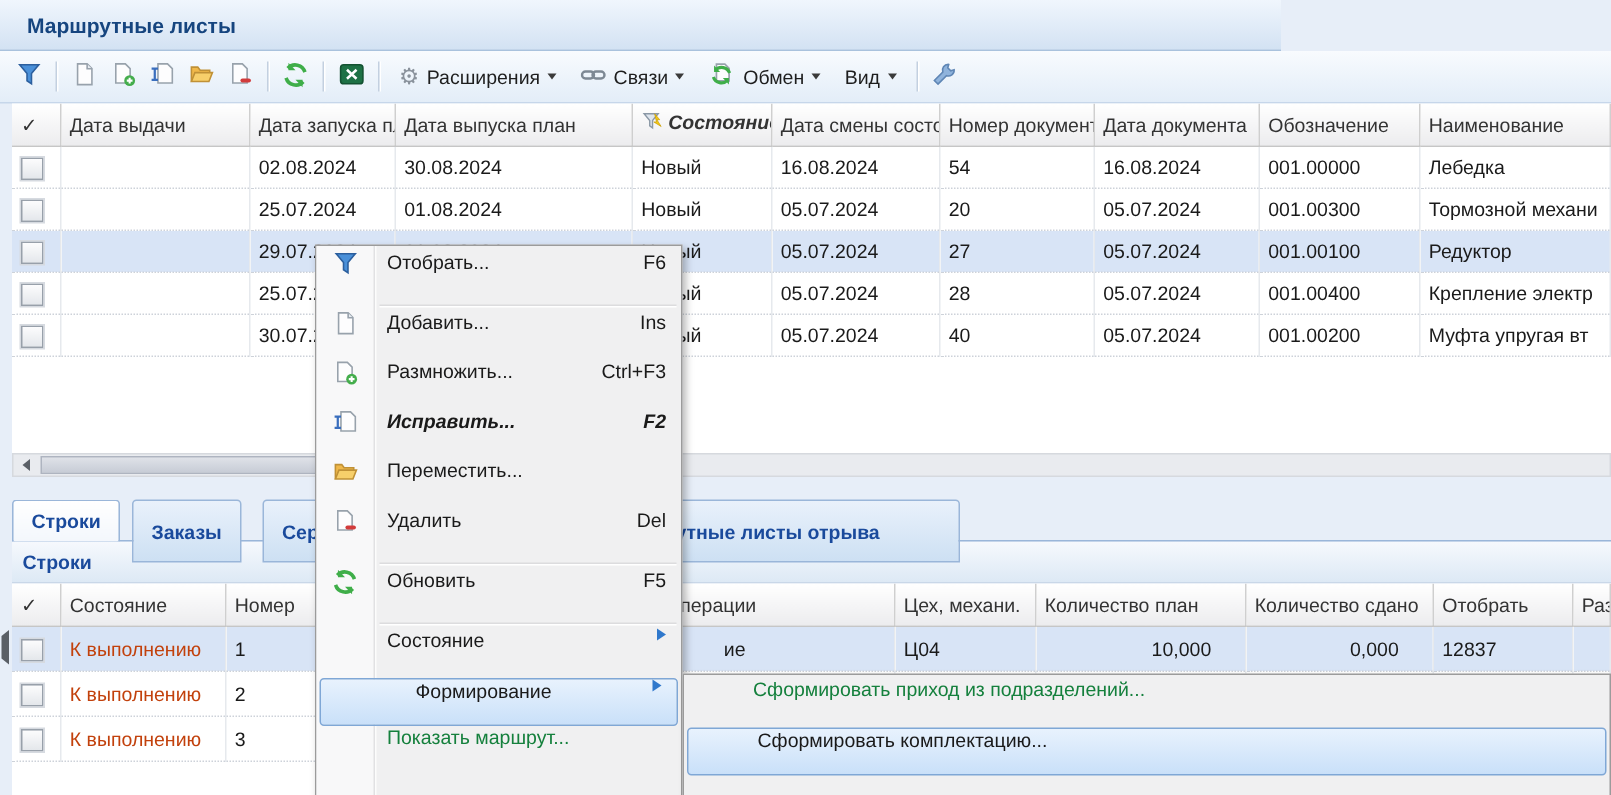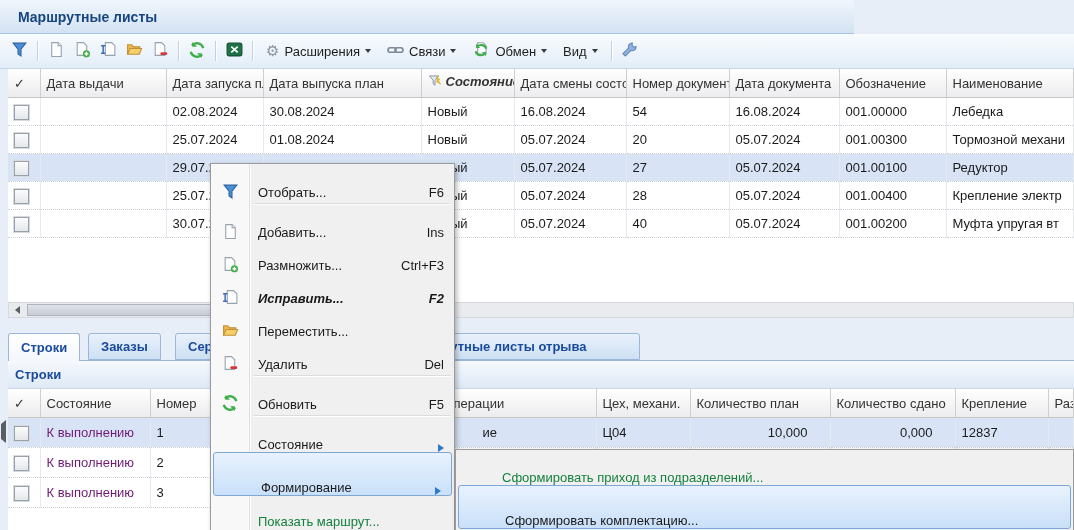--- a/index.html
+++ b/index.html
@@ -27,54 +27,54 @@
   table.grid th{background:linear-gradient(#ffffff,#ececee);border-right:1px solid #cfcfcf;border-bottom:1px solid #c6c6c6;
        font-weight:normal;text-align:left;padding:0 6px;height:28px;color:#333;overflow:hidden;white-space:nowrap;}
   table.grid td{border-right:1px solid #e6e9ed;border-bottom:1px dotted #cdd2d9;padding:0 6px;height:27px;
        overflow:hidden;white-space:nowrap;background:#fff;}
   table.grid2 td{height:29px;}
   tr.sel td{background:#d8e4f6;}
   td.focus{background:#bcd2ef;}
   .cb{display:inline-block;width:13px;height:13px;border:1px solid #98a0aa;outline:1px solid #d6dae0;
       background:linear-gradient(#fcfcfd,#e4e7eb);vertical-align:middle;}
   .state-head{font-weight:bold;font-style:italic;color:#333;}
-  .state-val{color:#701a75;}
+  .state-val{color:#c2410c;}
   .num{text-align:right;padding-right:22px !important;}
   .op-frag{padding-left:136px !important;}
 
   
   .hscroll{left:8px;top:302px;width:1066px;height:16px;background:#e9ebef;border:1px solid #d6d9de;box-sizing:border-box;}
   .sb-btn{position:absolute;left:1px;top:1px;width:15px;height:12px;display:flex;align-items:center;justify-content:center;}
   .tri-left{width:0;height:0;border-top:4px solid transparent;border-bottom:4px solid transparent;border-right:5px solid #5a5f66;}
   .sb-thumb{position:absolute;left:18px;top:1px;width:424px;height:12px;background:linear-gradient(#dfe2e8,#c7ccd6);
             border:1px solid #aeb4c0;box-sizing:border-box;}
   .mini-arrow{left:1px;top:424px;}
 
   
   .tabline{left:8px;top:360px;width:1066px;height:1px;background:#9ab6d9;z-index:1;}
-  .tab{position:absolute;top:333px;height:27px;display:flex;align-items:center;padding:0 12px;
+  .tab{position:absolute;top:333px;height:42px;display:flex;align-items:center;padding:0 12px;
        background:linear-gradient(#e9f1fb,#cde0f3);border:1px solid #9ab6d9;border-radius:3px 3px 0 0;
        color:#1a4a9c;font-weight:bold;box-sizing:border-box;z-index:1;}
   .tab.active{background:linear-gradient(#ffffff,#f3f7fc);height:28px;border-bottom:none;z-index:2;}
   .tab4{left:352px;width:288px;justify-content:center;}
   .sectionhead{left:8px;top:361px;width:1066px;height:28px;background:linear-gradient(#f6f9fd,#dde9f5);
        border-bottom:1px solid #c9d7e8;color:#1a4a9c;font-weight:bold;line-height:27px;box-sizing:border-box;padding-left:7px;}
 
   
   .menu{left:210px;top:163px;width:245px;height:380px;background:#f0f0f1;border:1px solid #9b9b9b;
         box-shadow:2px 2px 5px rgba(0,0,0,.28);z-index:10;box-sizing:border-box;padding-top:3px;}
   .menu .gutter{position:absolute;left:0;top:0;bottom:0;width:38px;background:#f8f8f9;
         border-right:1px solid #e1e1e3;box-shadow:1px 0 0 #fcfcfc;}
-  .mi{position:relative;height:33px;display:flex;align-items:flex-end;padding:0 10px 0 8px;z-index:1;box-sizing:border-box;}
+  .mi{position:relative;height:33px;display:flex;align-items:flex-start;padding:0 10px 0 8px;z-index:1;box-sizing:border-box;}
   .mi .ico{width:22px;display:flex;justify-content:center;margin-right:17px;flex:0 0 auto;}
   .mi .lbl{flex:0 1 auto;}
   .mi .sc{margin-left:auto;}
   .mi.bold .lbl,.mi.bold .sc{font-weight:bold;font-style:italic;}
   .mi.dis .lbl{color:#15803d;}
-  .mi.hl{margin:0 2px;border:1px solid #7fa7d6;border-radius:3px;background:linear-gradient(#e8f2fd,#c9e0f9);height:44px;}
+  .mi.hl{margin:0 2px;border:1px solid #7fa7d6;border-radius:3px;background:linear-gradient(#e8f2fd,#c9e0f9);height:32px;gap:16px;}
   .msep{height:7px;display:flex;align-items:center;}
   .msep .line{margin-left:42px;margin-right:3px;height:1px;flex:1;background:#dcdcde;box-shadow:0 1px 0 #fff;}
   .marrow{width:0;height:0;border-top:4.5px solid transparent;border-bottom:4.5px solid transparent;
           border-left:6px solid #2f78cc;margin-left:auto;}
 
   
   .submenu{left:455px;top:449px;width:619px;height:85px;background:#f0f0f1;border:1px solid #9b9b9b;
         box-shadow:2px 2px 5px rgba(0,0,0,.28);z-index:11;box-sizing:border-box;padding-top:2px;}
   .submenu .mi{padding-left:8px;}
   .submenu .mi .lblpad{margin-left:38px;}
@@ -319,21 +319,21 @@
       <tbody>
           <tr>
         <th>✓</th>
         <th>Состояние</th>
         <th>Номер</th>
         <th></th>
         <th>Наименование операции</th>
         <th>Цех, механи.</th>
         <th>Количество план</th>
         <th>Количество сдано</th>
-        <th>Крепление</th>
+        <th>Отобрать</th>
         <th>Разряд</th>
       </tr>
       <tr class="sel">
         <td><span class="cb"></span></td>
         <td class="focus state-val">К выполнению</td>
         <td>1</td>
         <td></td>
         <td class="op-frag">ие</td>
         <td>Ц04</td>
         <td class="num">10,000</td>

